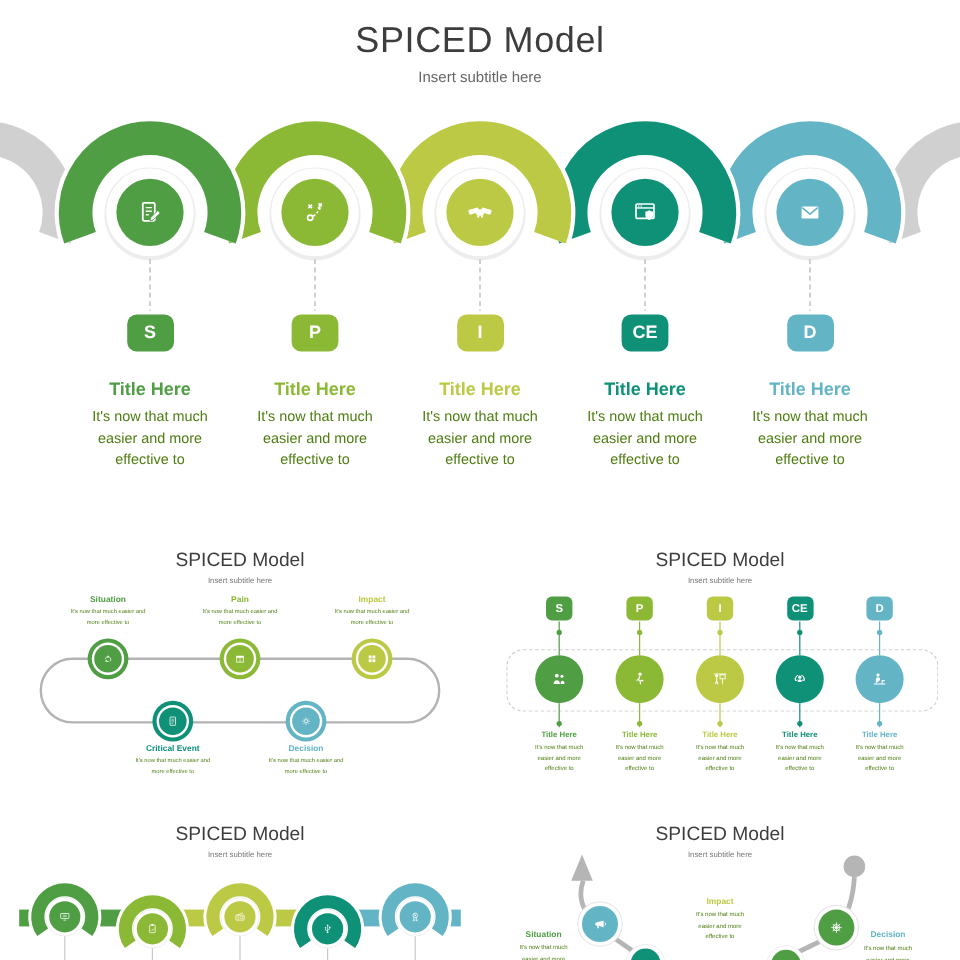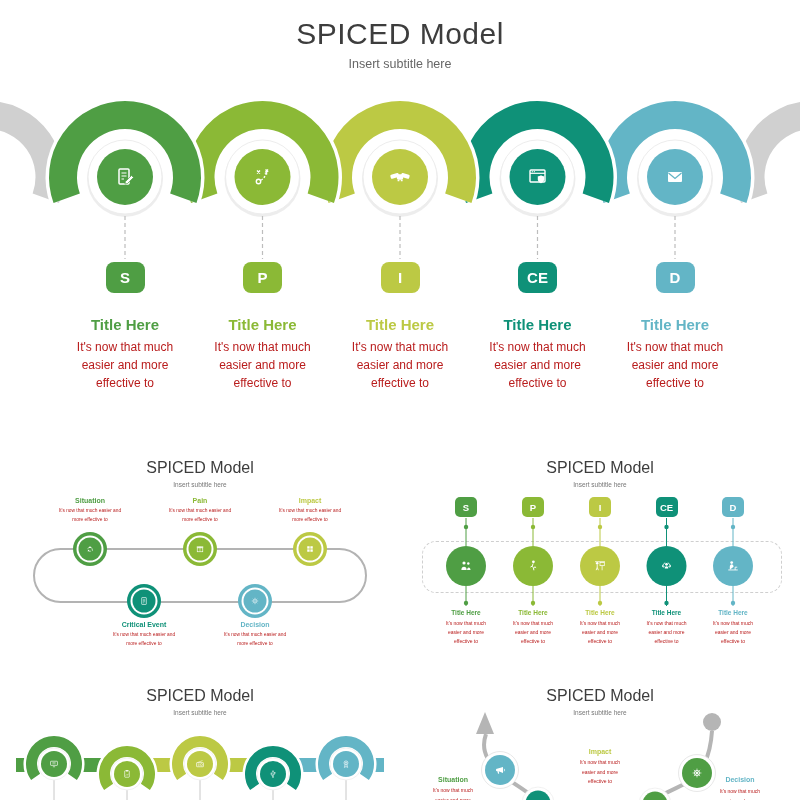--- a/index.html
+++ b/index.html
@@ -8,21 +8,21 @@
   .abs{position:absolute;}
   .center{text-align:center;}
   .main-title{font-size:30px;color:#3d3d3d;letter-spacing:.5px;}
   .main-subtitle{font-size:12.5px;color:#666;}
   .thumb-title{font-size:16px;color:#3d3d3d;}
   .thumb-subtitle{font-size:6.5px;color:#777;}
   .badge{display:flex;align-items:center;justify-content:center;color:#fff;font-weight:700;}
   .stadium{border:2px solid #b3b3b3;border-radius:28px;}
   .dashed-band{border:1px dashed #cfcfcf;border-radius:14px;}
   .lbl{font-weight:700;}
-  .body-txt{color:#b91c1c;}
+  .body-txt{color:#4d7c0f;}
   svg{display:block;}
   .region{background:transparent;}
 </style>
 </head>
 <body>
 
 <div class="page">
 
   <div class="abs center main-title" style="left:0;top:17px;width:800px;">SPICED Model</div>
   <div class="abs center main-subtitle" style="left:0;top:57px;width:800px;">Insert subtitle here</div>

